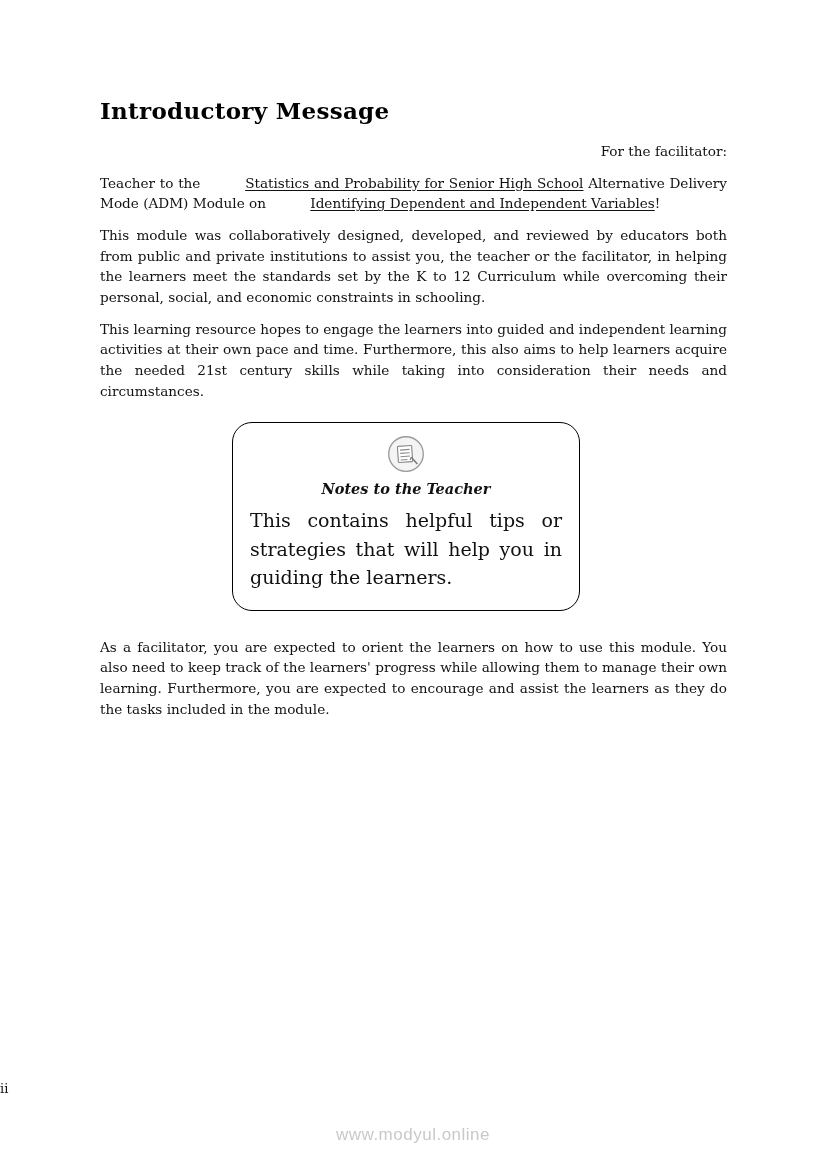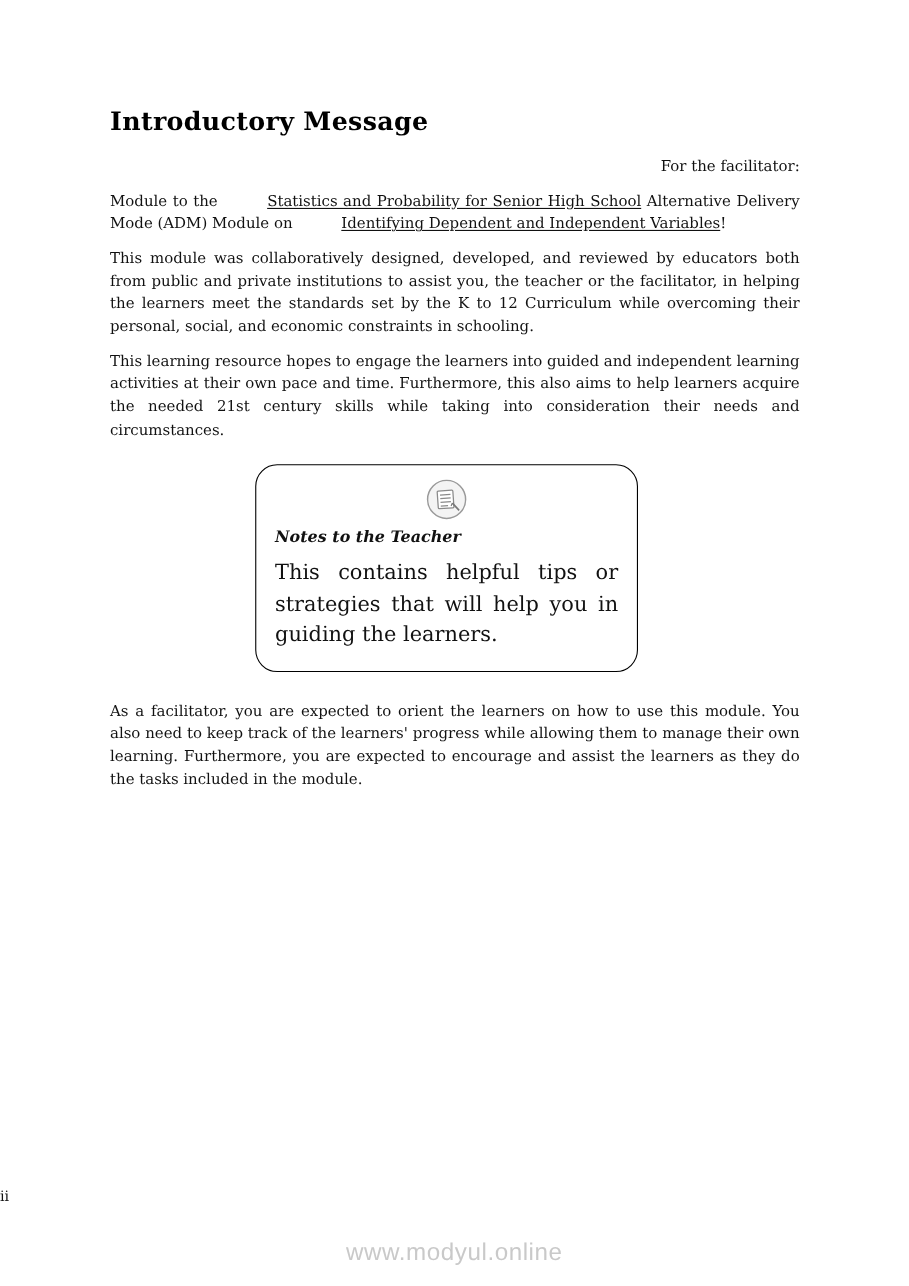--- a/index.html
+++ b/index.html
@@ -41,57 +41,58 @@
     border: 1.6px solid #000000;
     border-radius: 20px;
     padding: 12px 17px 18px 17px;
     background: #ffffff;
   }
   .note-icon-wrap { text-align: center; margin-bottom: 5px; height: 40px; }
   .note-heading {
     font-size: 14.5px;
     font-weight: bold;
     font-style: italic;
+    text-align: center;
     margin-bottom: 9px;
   }
   .note-body {
     font-size: 19px;
     line-height: 1.5;
     text-align: justify;
     margin-bottom: 0;
   }
   .page-number {
     position: absolute;
     left: 0; right: 0;
     top: 1081px;
     font-size: 13px;
     color: #111111;
   }
   .watermark {
     position: absolute;
     left: 0; right: 0;
     top: 1125px;
     text-align: center;
-    font-size: 22px;
+    font-size: 17px;
     letter-spacing: 0.5px;
     color: #c9c9c9;
     font-family: "Liberation Sans", sans-serif;
   }
 </style>
 </head>
 <body>
 
 <div class="page">
   <div class="content">
 
     <h1 class="title">Introductory Message</h1>
 
     <p class="para salutation">For the facilitator:</p>
 
-    <p class="para"><span>Module to the </span><span class="u">Statistics and Probability for Senior High School</span><span> Alternative Delivery Mode (ADM) Module on </span><span class="u">Identifying Dependent and Independent Variables</span><span>!</span></p>
+    <p class="para"><span>Teacher to the </span><span class="u">Statistics and Probability for Senior High School</span><span> Alternative Delivery Mode (ADM) Module on </span><span class="u">Identifying Dependent and Independent Variables</span><span>!</span></p>
 
     <p class="para">This module was collaboratively designed, developed, and reviewed by educators both from public and private institutions to assist you, the teacher or the facilitator, in helping the learners meet the standards set by the K to 12 Curriculum while overcoming their personal, social, and economic constraints in schooling.</p>
 
     <p class="para">This learning resource hopes to engage the learners into guided and independent learning activities at their own pace and time. Furthermore, this also aims to help learners acquire the needed 21st century skills while taking into consideration their needs and circumstances.</p>
 
 
     <div class="note-box">
       <div class="note-icon-wrap">
         <svg width="38" height="38" viewBox="0 0 40 40" aria-hidden="true">
           <circle cx="20" cy="20" r="18.2" fill="#f4f4f4" stroke="#9a9a9a" stroke-width="1.4"></circle>

